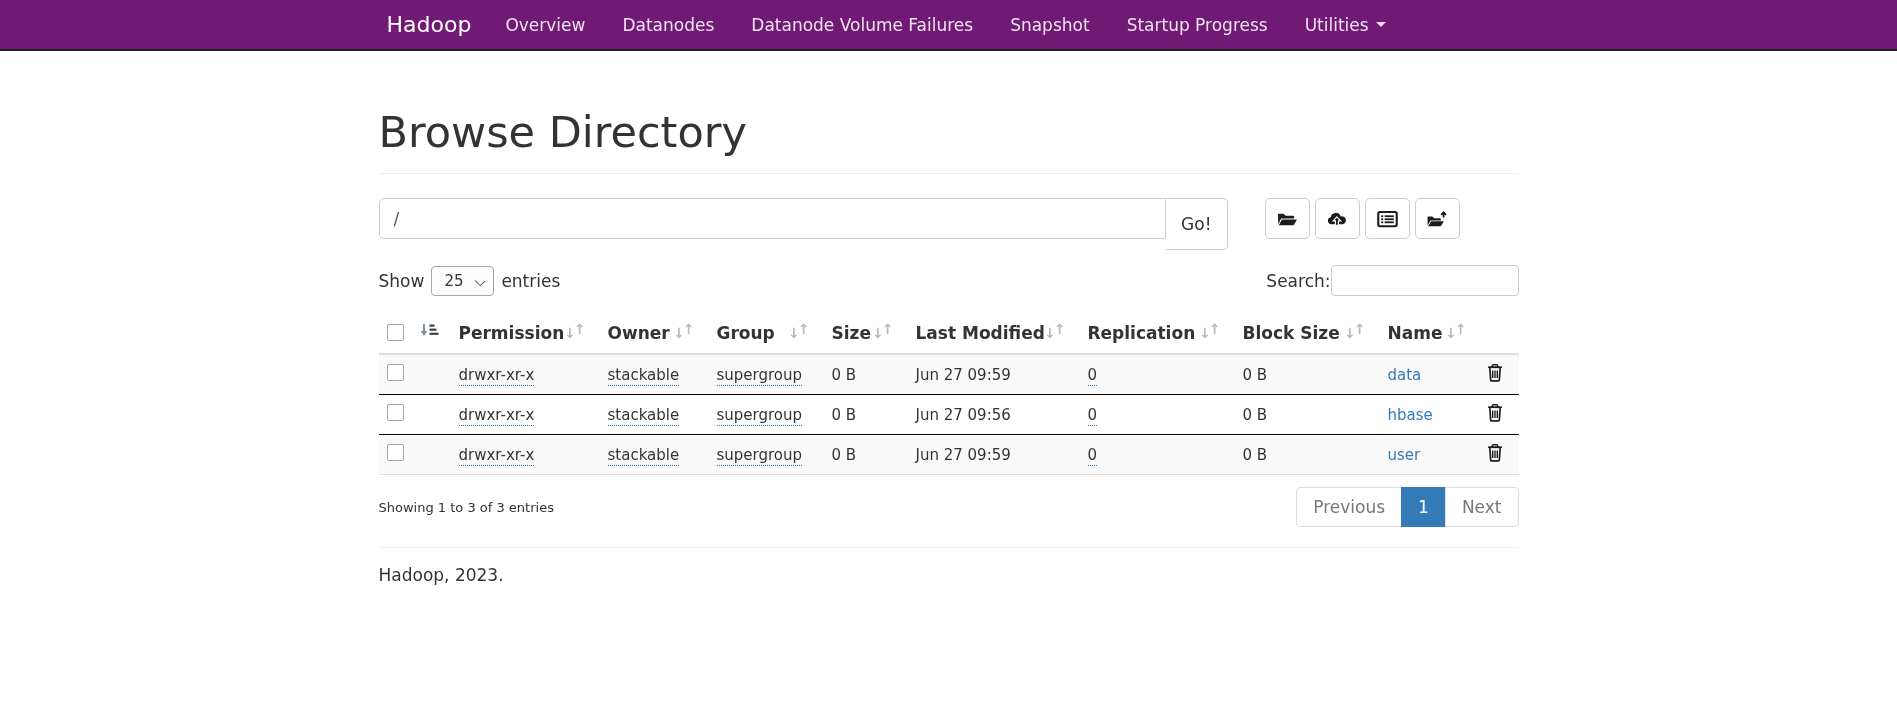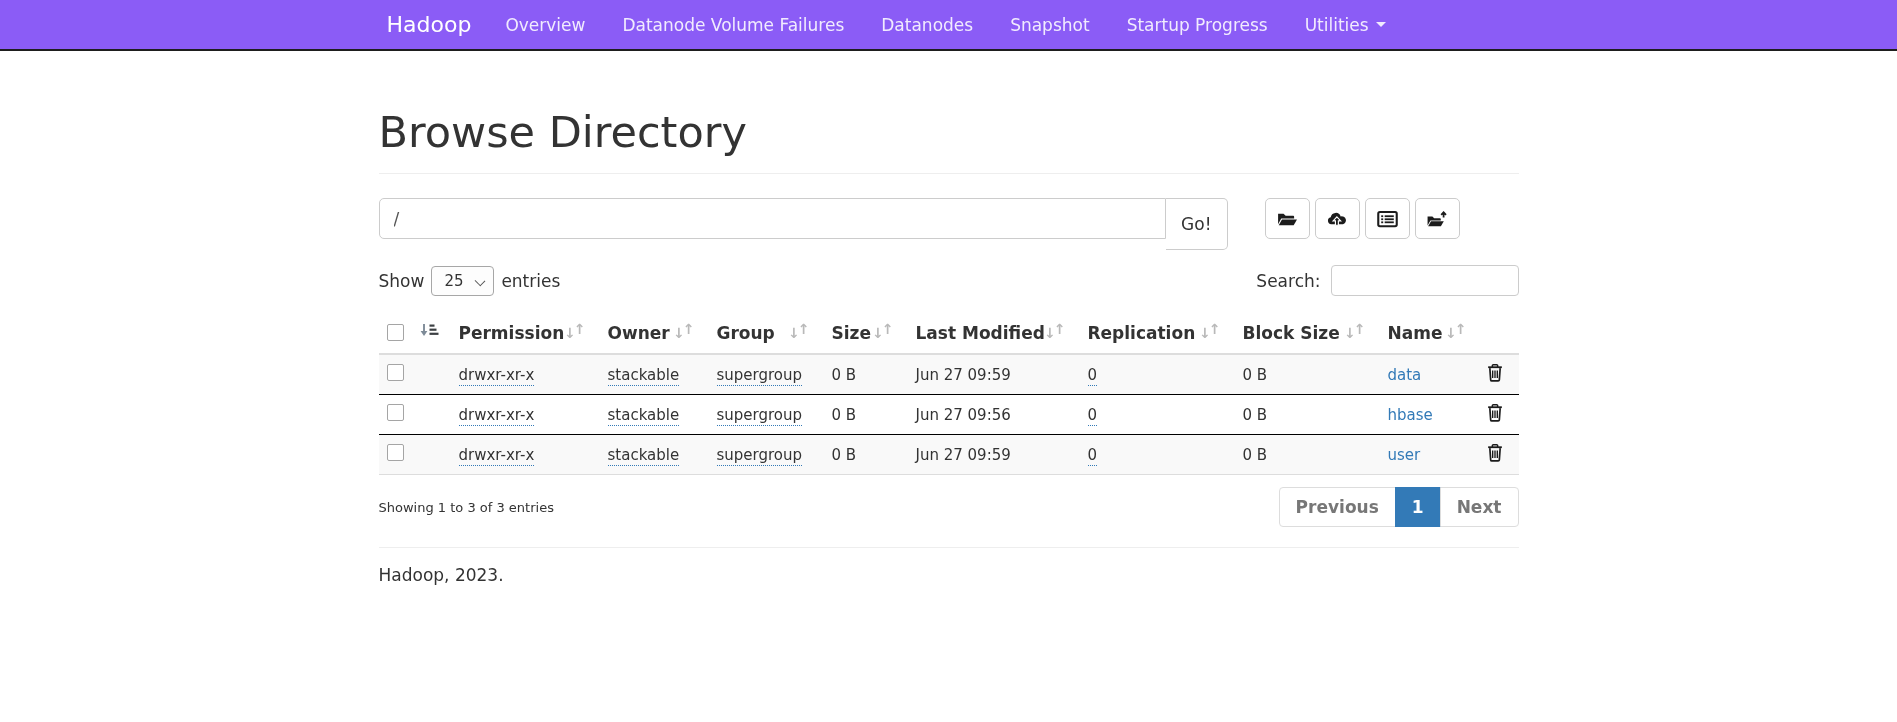--- a/index.html
+++ b/index.html
@@ -4,21 +4,21 @@
 <style>
   * { box-sizing: border-box; margin: 0; padding: 0; }
   html, body { background: #fff; }
   body {
     width: 1897px; height: 722px; overflow: hidden;
     font-family: "DejaVu Sans", "Liberation Sans", sans-serif;
     font-size: 17px; color: #333;
   }
   
   .navbar {
-    height: 51px; background: #8b5cf6; border-bottom: 2px solid #1e1e1e;
+    height: 51px; background: #701a75; border-bottom: 2px solid #1e1e1e;
     width: 100%;
   }
   .navbar-inner {
     width: 1140px; margin: 0 auto; height: 100%;
     display: flex; align-items: center;
   }
   .navbar-brand {
     color: #ffffff; font-size: 22px; padding: 0 8px; margin-right: 12px;
     text-decoration: none; cursor: pointer;
   }
@@ -64,21 +64,21 @@
   .select-box {
     position: relative; width: 63px; height: 30px; border: 1px solid #a7a7a7;
     border-radius: 4px; background: #fdfdfd; cursor: pointer;
     display: flex; align-items: center; padding-left: 12px; font-size: 15px; color: #333;
   }
   .select-chevron {
     position: absolute; right: 9px; top: 10px; width: 8px; height: 8px;
     border-right: 1.6px solid #555; border-bottom: 1.6px solid #555;
     transform: rotate(45deg) scale(1,0.9); transform-origin: center;
   }
-  .search-control { display: flex; align-items: center; gap: 10px; }
+  .search-control { display: flex; align-items: center; }
   .search-input {
     width: 188px; height: 31px; border: 1px solid #ccc; border-radius: 4px;
     padding: 0 10px; font-size: 16px; outline: none; font-family: inherit;
   }
   
   table.dir-table { width: 1140px; border-collapse: collapse; margin-top: 17px; table-layout: fixed; }
   .dir-table th {
     text-align: left; font-weight: 700; color: #333; font-size: 17px;
     padding: 9px 8px 10px 8px; border-bottom: 2px solid #ddd; position: relative;
     cursor: pointer; white-space: nowrap;
@@ -103,39 +103,39 @@
   .trash-cell { text-align: left; padding-left: 6px !important; }
   .trash-btn { background: none; border: none; cursor: pointer; padding: 0; }
   
   .table-footer {
     display: flex; justify-content: space-between; align-items: center; margin-top: 12px;
   }
   .info-text { color: #333; font-size: 13px; }
   .pagination { display: flex; list-style: none; }
   .page-item {
     padding: 9px 16px; border: 1px solid #ddd; background: #fff; color: #777;
-    font-size: 17px; cursor: pointer; margin-left: -1px; font-weight: bold;
+    font-size: 17px; cursor: pointer; margin-left: -1px;
   }
   .page-item.first { border-radius: 4px 0 0 4px; margin-left: 0; }
   .page-item.last { border-radius: 0 4px 4px 0; }
   .page-item.active { background: #337ab7; border-color: #337ab7; color: #fff; }
   
   hr.footer-rule { border: none; border-top: 1px solid #eee; margin-top: 20px; }
   .site-footer { margin-top: 17px; color: #333; font-size: 17px; }
 </style>
 </head>
 <body>
 
 <nav class="navbar">
   <div class="navbar-inner">
     <a class="navbar-brand">Hadoop</a>
     <ul class="nav-links">
       <li class="nav-link">Overview</li>
+      <li class="nav-link">Datanodes</li>
       <li class="nav-link">Datanode Volume Failures</li>
-      <li class="nav-link">Datanodes</li>
       <li class="nav-link">Snapshot</li>
       <li class="nav-link">Startup Progress</li>
       <li class="nav-link">
         <span>Utilities</span>
         <span class="caret"></span>
       </li>
     </ul>
   </div>
 </nav>
 

